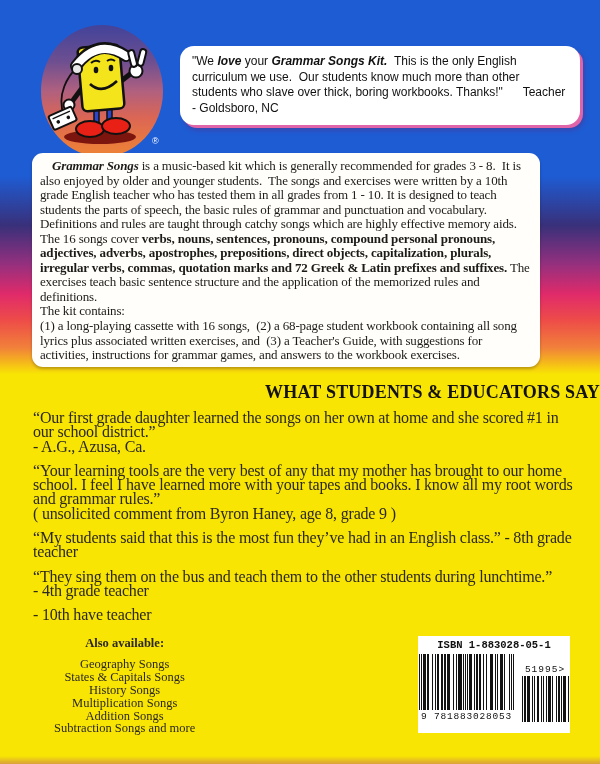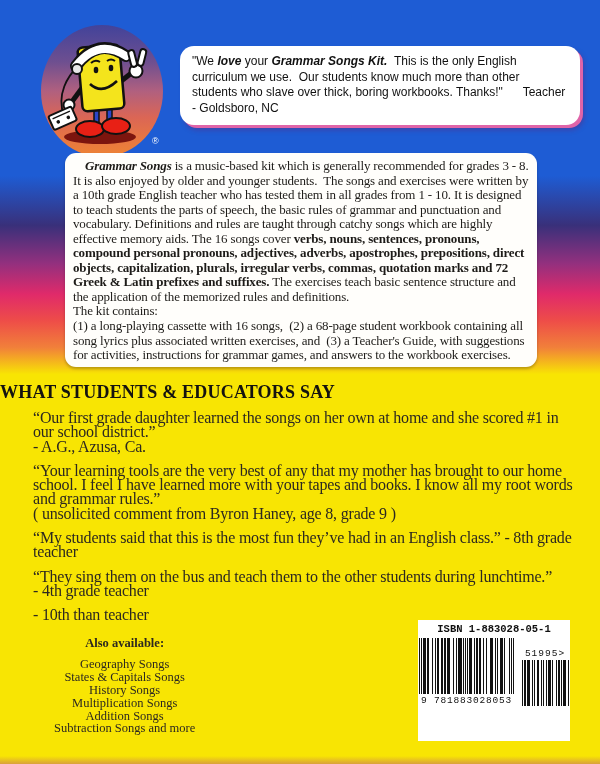--- a/index.html
+++ b/index.html
@@ -12,43 +12,43 @@
   .mascot{position:absolute;left:40px;top:24px;width:124px;height:134px;}
 
   
   .quote-box{position:absolute;left:180px;top:46px;width:400px;box-sizing:border-box;
     background:#fff;border-radius:14px;padding:8px 12px 9px;
     box-shadow:3px 3px 0 #df64a8,4px 5px 5px rgba(120,20,90,.35);
     font-family:"Liberation Sans",sans-serif;font-weight:bold;font-size:12px;line-height:15.5px;color:#111;}
   .quote-box p{white-space:pre-wrap;}
 
   
-  .panel{position:absolute;left:32px;top:153px;width:472px;height:214px;box-sizing:border-box;
+  .panel{position:absolute;left:32px;top:153px;width:508px;height:214px;box-sizing:border-box;
     background:#fffefb;border-radius:11px;padding:6px 8px;box-shadow:0 2px 3px rgba(0,0,0,.25);
-    font-size:13px;line-height:14.55px;color:#1d1b18;margin-left:33px;}
+    font-size:13px;line-height:14.55px;color:#1d1b18;}
   .panel p{white-space:pre-wrap;text-indent:12px;letter-spacing:-0.15px;}
 
   .seg-n{font-weight:normal;font-style:normal;}
   .seg-b{font-weight:bold;}
   .seg-i{font-style:italic;}
   .seg-bi{font-weight:bold;font-style:italic;}
 
   
-  .say-heading{position:absolute;top:382px;left:0;width:600px;text-align:left;margin:0;
+  .say-heading{position:absolute;top:382px;left:0;width:600px;text-align:right;margin:0;
     font-size:18px;font-weight:bold;color:#141210;letter-spacing:.2px;}
   .testimonials{position:absolute;left:33px;top:411px;width:546px;
     font-size:16px;line-height:14.3px;letter-spacing:-0.2px;color:#2c2820;}
   .tstm{margin-bottom:10px;}
 
   .also{position:absolute;left:46px;top:637px;font-size:12.5px;line-height:12.9px;color:#2c2820;text-align:center;}
   .also-label{font-weight:bold;margin-bottom:2px;}
   .also ul{list-style:none;margin:8px;padding:0;}
 
   
-  .barcode-box{position:absolute;left:418px;top:620px;width:152px;height:121px;background:#fff;
+  .barcode-box{position:absolute;left:418px;top:636px;width:152px;height:97px;background:#fff;
     box-sizing:border-box;padding-top:3px;}
   .isbn{text-align:center;font-family:"Liberation Mono",monospace;font-weight:bold;font-size:10.5px;color:#111;}
   .bars-row{display:flex;justify-content:center;align-items:flex-end;gap:7px;margin-top:3px;}
   .main-code,.supp-code{display:flex;flex-direction:column;align-items:center;}
   .bars{display:flex;}
   .bars i{display:block;width:1px;height:100%;}
   .bars.main{height:56px;}
   .bars.supp{height:46px;}
   .module-1{background:#131313;}
   .module-0{background:transparent;}
@@ -142,21 +142,21 @@
         <div>( unsolicited comment from Byron Haney, age 8, grade 9 )</div>
       </div>
       <div class="tstm">
         <div>“My students said that this is the most fun they’ve had in an English class.” - 8th grade teacher</div>
       </div>
       <div class="tstm">
         <div>“They sing them on the bus and teach them to the other students during lunchtime.”</div>
         <div>- 4th grade teacher</div>
       </div>
       <div class="tstm">
-        <div> - 10th than teacher</div>
+        <div> - 10th have teacher</div>
       </div>
     </div>
 
   <div class="also">
     <div class="also-label">Also available:</div>
     <ul id="also-list">
         <li>Geography Songs</li>
         <li>States &amp; Capitals Songs</li>
         <li>History Songs</li>
         <li>Multiplication Songs</li>

